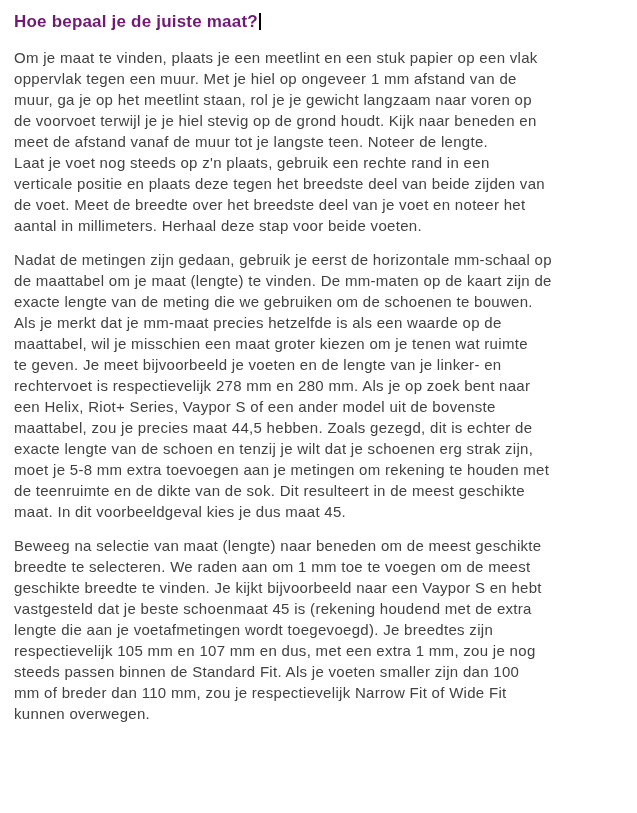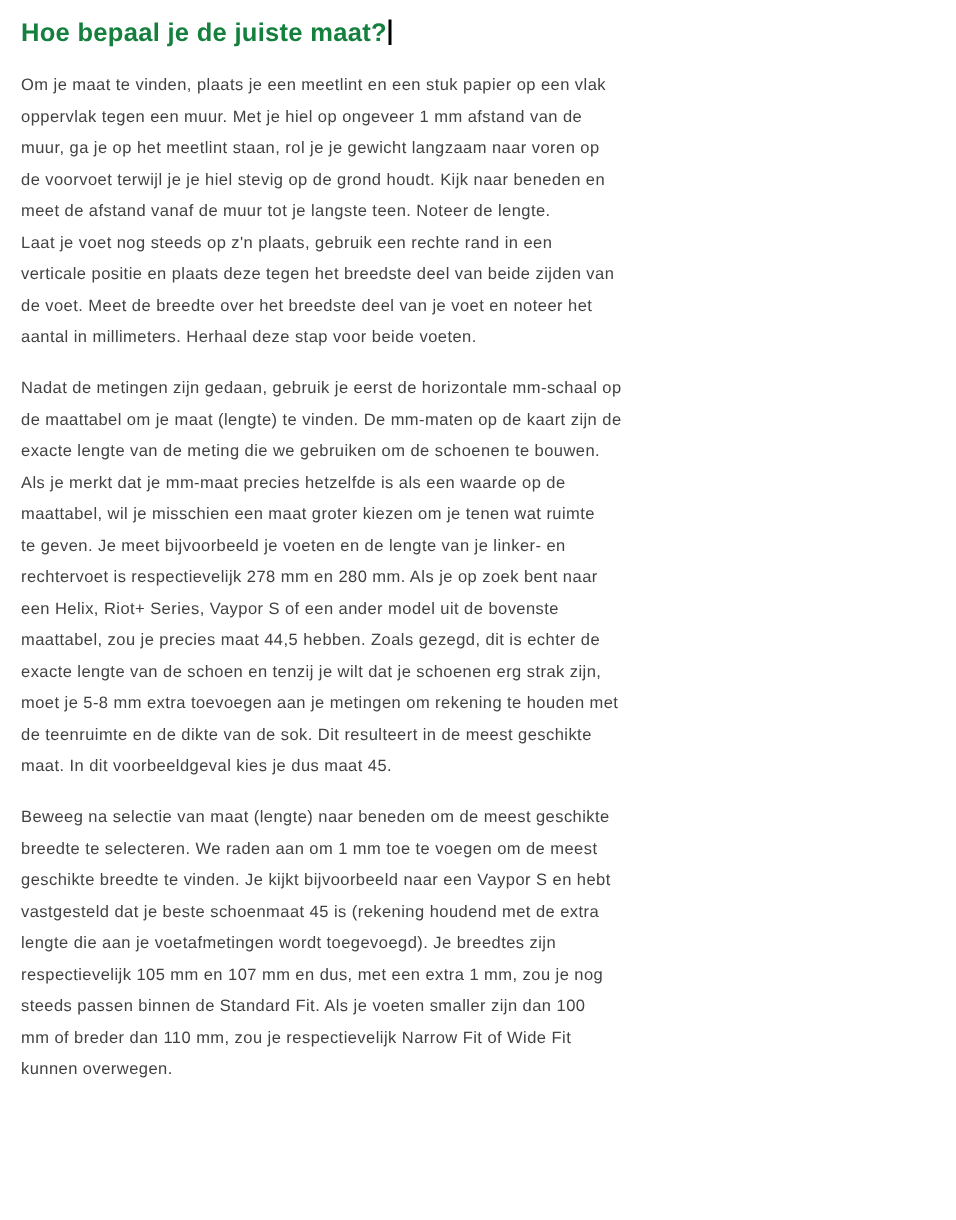--- a/index.html
+++ b/index.html
@@ -11,36 +11,36 @@
     overflow: hidden;
     font-family: "Liberation Sans", "DejaVu Sans", sans-serif;
   }
   .article {
     padding: 12px 14px 0 14px;
     width: 637px;
   }
   .article-title {
     font-size: 17px;
     font-weight: bold;
-    color: #15803d;
+    color: #701a75;
     letter-spacing: 0.2px;
     line-height: 20px;
     margin-bottom: 15px;
     white-space: nowrap;
   }
   .caret {
     display: inline-block;
     width: 2px;
     height: 17px;
     background: #000000;
     margin-left: 1px;
     vertical-align: -3px;
   }
   .para {
-    font-size: 11px;
+    font-size: 15px;
     color: #424242;
     letter-spacing: 0.3px;
     line-height: 21px;
     margin-bottom: 13px;
     white-space: pre;   
   }
 </style>
 </head>
 <body>
 

